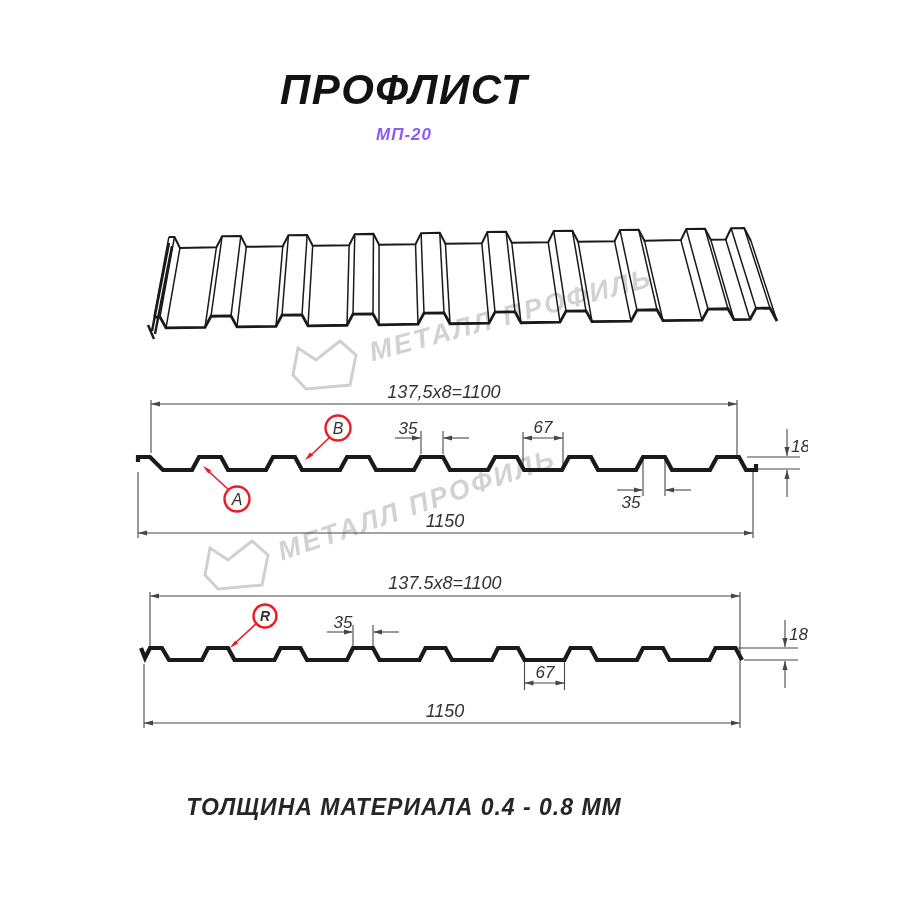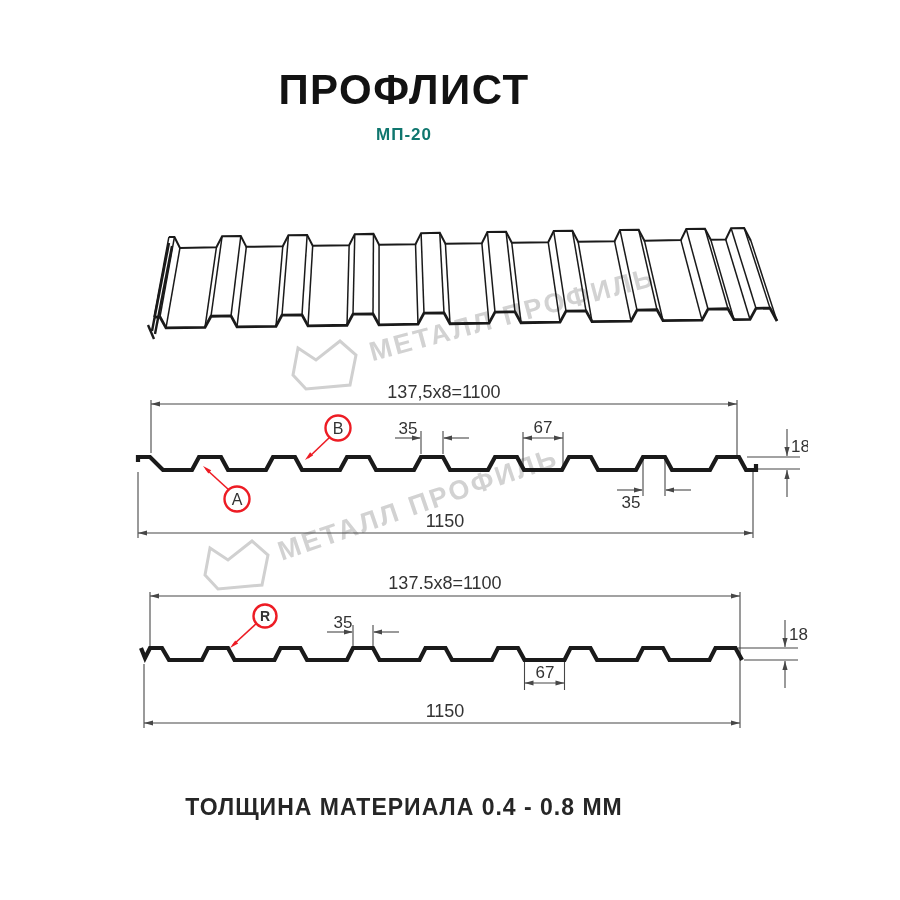--- a/index.html
+++ b/index.html
@@ -1,20 +1,20 @@
 <!DOCTYPE html>
 <html><head>
 <meta charset="utf-8">
 <style>
   html,body{margin:0;padding:0;background:#fff;}
   .page{position:relative;width:808px;height:900px;background:#fff;overflow:hidden;
-        font-family:"Liberation Sans",sans-serif;}
+        font-family:"Liberation Sans",sans-serif;font-style:italic;}
   .ctext{position:absolute;left:0;right:0;text-align:center;}
   #title{top:66px;font-size:42px;font-weight:700;letter-spacing:1.5px;color:#121212;z-index:3;}
-  #subtitle{top:125px;font-size:17px;font-weight:700;letter-spacing:1px;color:#0f766e;z-index:3;}
+  #subtitle{top:125px;font-size:17px;font-weight:700;letter-spacing:1px;color:#8b5cf6;z-index:3;}
   #footer{top:794px;font-size:23px;font-weight:700;letter-spacing:1px;color:#262626;z-index:3;}
   .wm{position:absolute;font-weight:700;font-size:27px;letter-spacing:2.5px;color:#d2d2d2;
       transform-origin:0 0;white-space:nowrap;z-index:1;}
   #wm1{left:366px;top:338px;transform:rotate(-15deg);}
   #wm2{left:274px;top:538px;transform:rotate(-19deg);}
   #draw{position:absolute;left:0;top:0;z-index:2;}
   #draw text{font-family:"Liberation Sans",sans-serif;fill:#333;}
   .dm{font-size:18px;}
   .ds{font-size:17px;}
   .rt{fill:#ed1c24;font-size:16px;}

